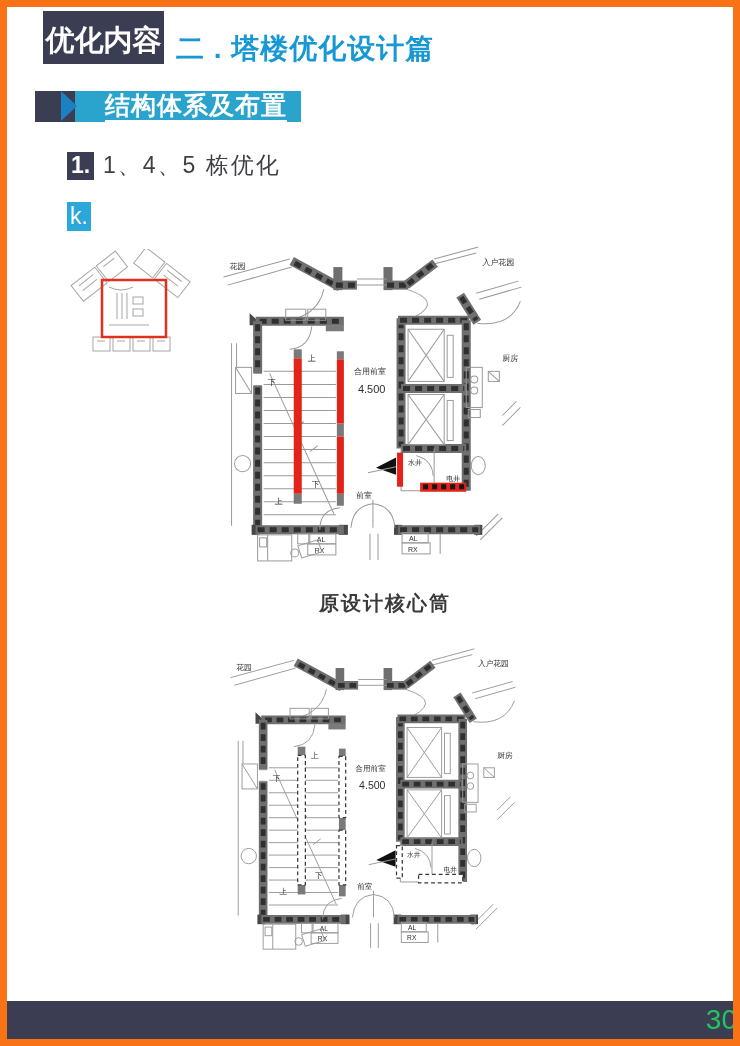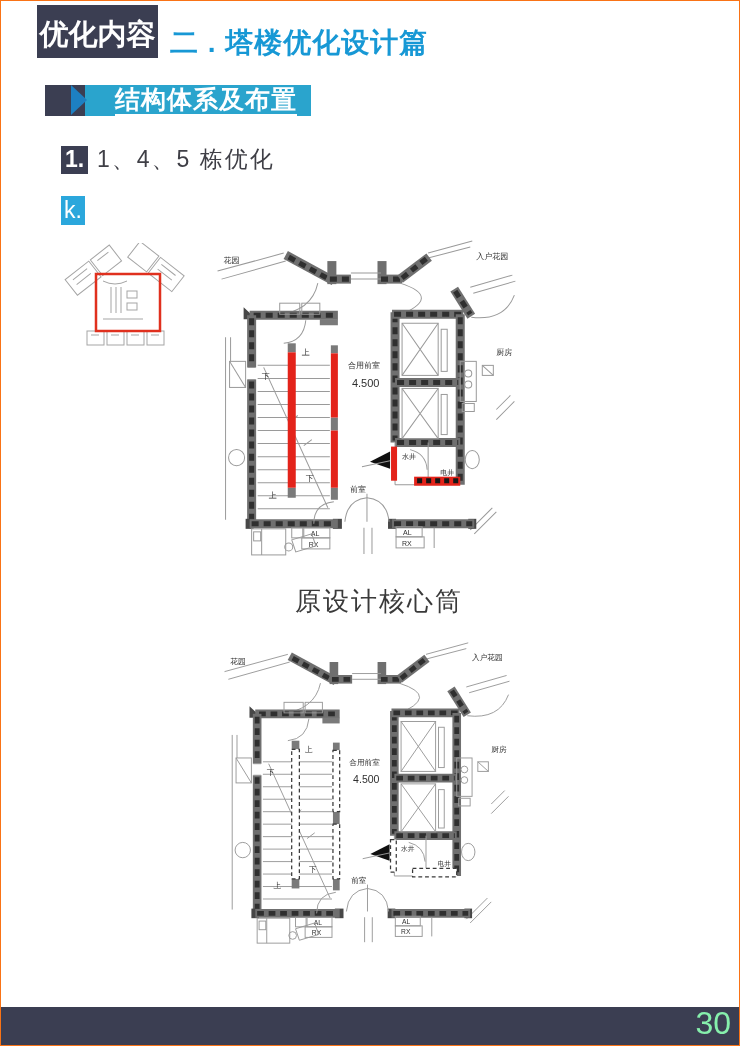--- a/index.html
+++ b/index.html
@@ -1,33 +1,33 @@
 <!DOCTYPE html>
 <html><head>
 <meta charset="utf-8">
 <style>
   html,body{margin:0;padding:0;background:#e8e8e8;}
   *{box-sizing:border-box;}
   .page{
     position:relative;width:740px;height:1046px;margin:0 auto;
-    background:#ffffff;border:1px solid #f97316;overflow:hidden;
+    background:#ffffff;border:7px solid #f97316;overflow:hidden;
     font-family:"Liberation Sans","DejaVu Sans",sans-serif;color:#3c3c44;
   }
   
   .kicker{
     position:absolute;left:36px;top:4px;width:121px;height:53px;
     background:#3b3e52;color:#fff;display:flex;align-items:flex-end;justify-content:center;
     font-family:"Liberation Serif","DejaVu Serif",serif;font-weight:bold;
     font-size:29px;letter-spacing:0;padding-bottom:3px;
   }
   .page-title{
     position:absolute;left:169px;top:23px;font-size:28px;font-weight:bold;color:#1798d5;
     letter-spacing:1px;white-space:nowrap;
   }
-  .banner{position:absolute;left:44px;top:84px;height:31px;display:flex;align-items:stretch;}
+  .banner{position:absolute;left:28px;top:84px;height:31px;display:flex;align-items:stretch;}
   .banner .nub{width:40px;background:#3b3e52;}
   .banner .teal{background:#2aa4cd;display:flex;align-items:center;padding:0 14px 0 30px;position:relative;}
   .banner .arrow{
     position:absolute;left:-14px;top:0;width:0;height:0;
     border-top:15.5px solid transparent;border-bottom:15.5px solid transparent;
     border-left:16px solid #1d80c2;
   }
   .banner .teal span{
     color:#fff;font-size:25px;font-weight:bold;line-height:27px;
     border-bottom:2px solid #ffffff;padding-bottom:1px;letter-spacing:1px;white-space:nowrap;
@@ -41,26 +41,26 @@
   .sub-row .kbox{background:#2ba7dc;color:#fff;font-size:23px;
     width:24px;height:29px;display:flex;align-items:center;justify-content:center;}
   .sub-row .txt{font-size:25px;color:#35353c;letter-spacing:1px;white-space:nowrap;}
   
   .thumb{position:absolute;left:58px;top:242px;width:136px;height:114px;}
   .plan{position:absolute;width:332px;}
   .plan-1{left:212px;top:236px;height:346px;}
   .plan-2{left:212px;top:638px;height:331px;}
   .plan svg{width:100%;height:100%;display:block;}
   .caption{position:absolute;left:212px;width:332px;text-align:center;
-    font-size:26px;color:#3a3a3a;letter-spacing:2px;}
+    font-size:20px;color:#3a3a3a;letter-spacing:2px;font-weight:bold;}
   .caption-1{top:583px;}
   .caption-2{top:966px;}
   
   .footer{position:absolute;left:0;bottom:0;width:740px;height:38px;background:#3b3e52;}
-  .pagenum{position:absolute;right:10px;bottom:3px;color:#86efac;font-size:32px;}
+  .pagenum{position:absolute;right:10px;bottom:3px;color:#22c55e;font-size:28px;}
   
   .wb{stroke:#6f6f6f;stroke-width:9;fill:none;}
   .wh{stroke:#2f2f2f;stroke-width:5;fill:none;stroke-dasharray:7 5;}
   .tl{stroke:#9a9a9a;stroke-width:1;fill:none;}
   .cap{fill:#7a7a7a;stroke:none;}
   .dk{fill:#474747;stroke:none;}
   .blk{fill:#101010;stroke:none;}
   .red-wall{fill:#e3231a;stroke:none;}
   .red-hatch{stroke:#161616;stroke-width:5;stroke-dasharray:5 4;fill:none;}
   .rm-wall{fill:#ffffff;stroke:#3a3a3a;stroke-width:1.3;stroke-dasharray:4 3;}

